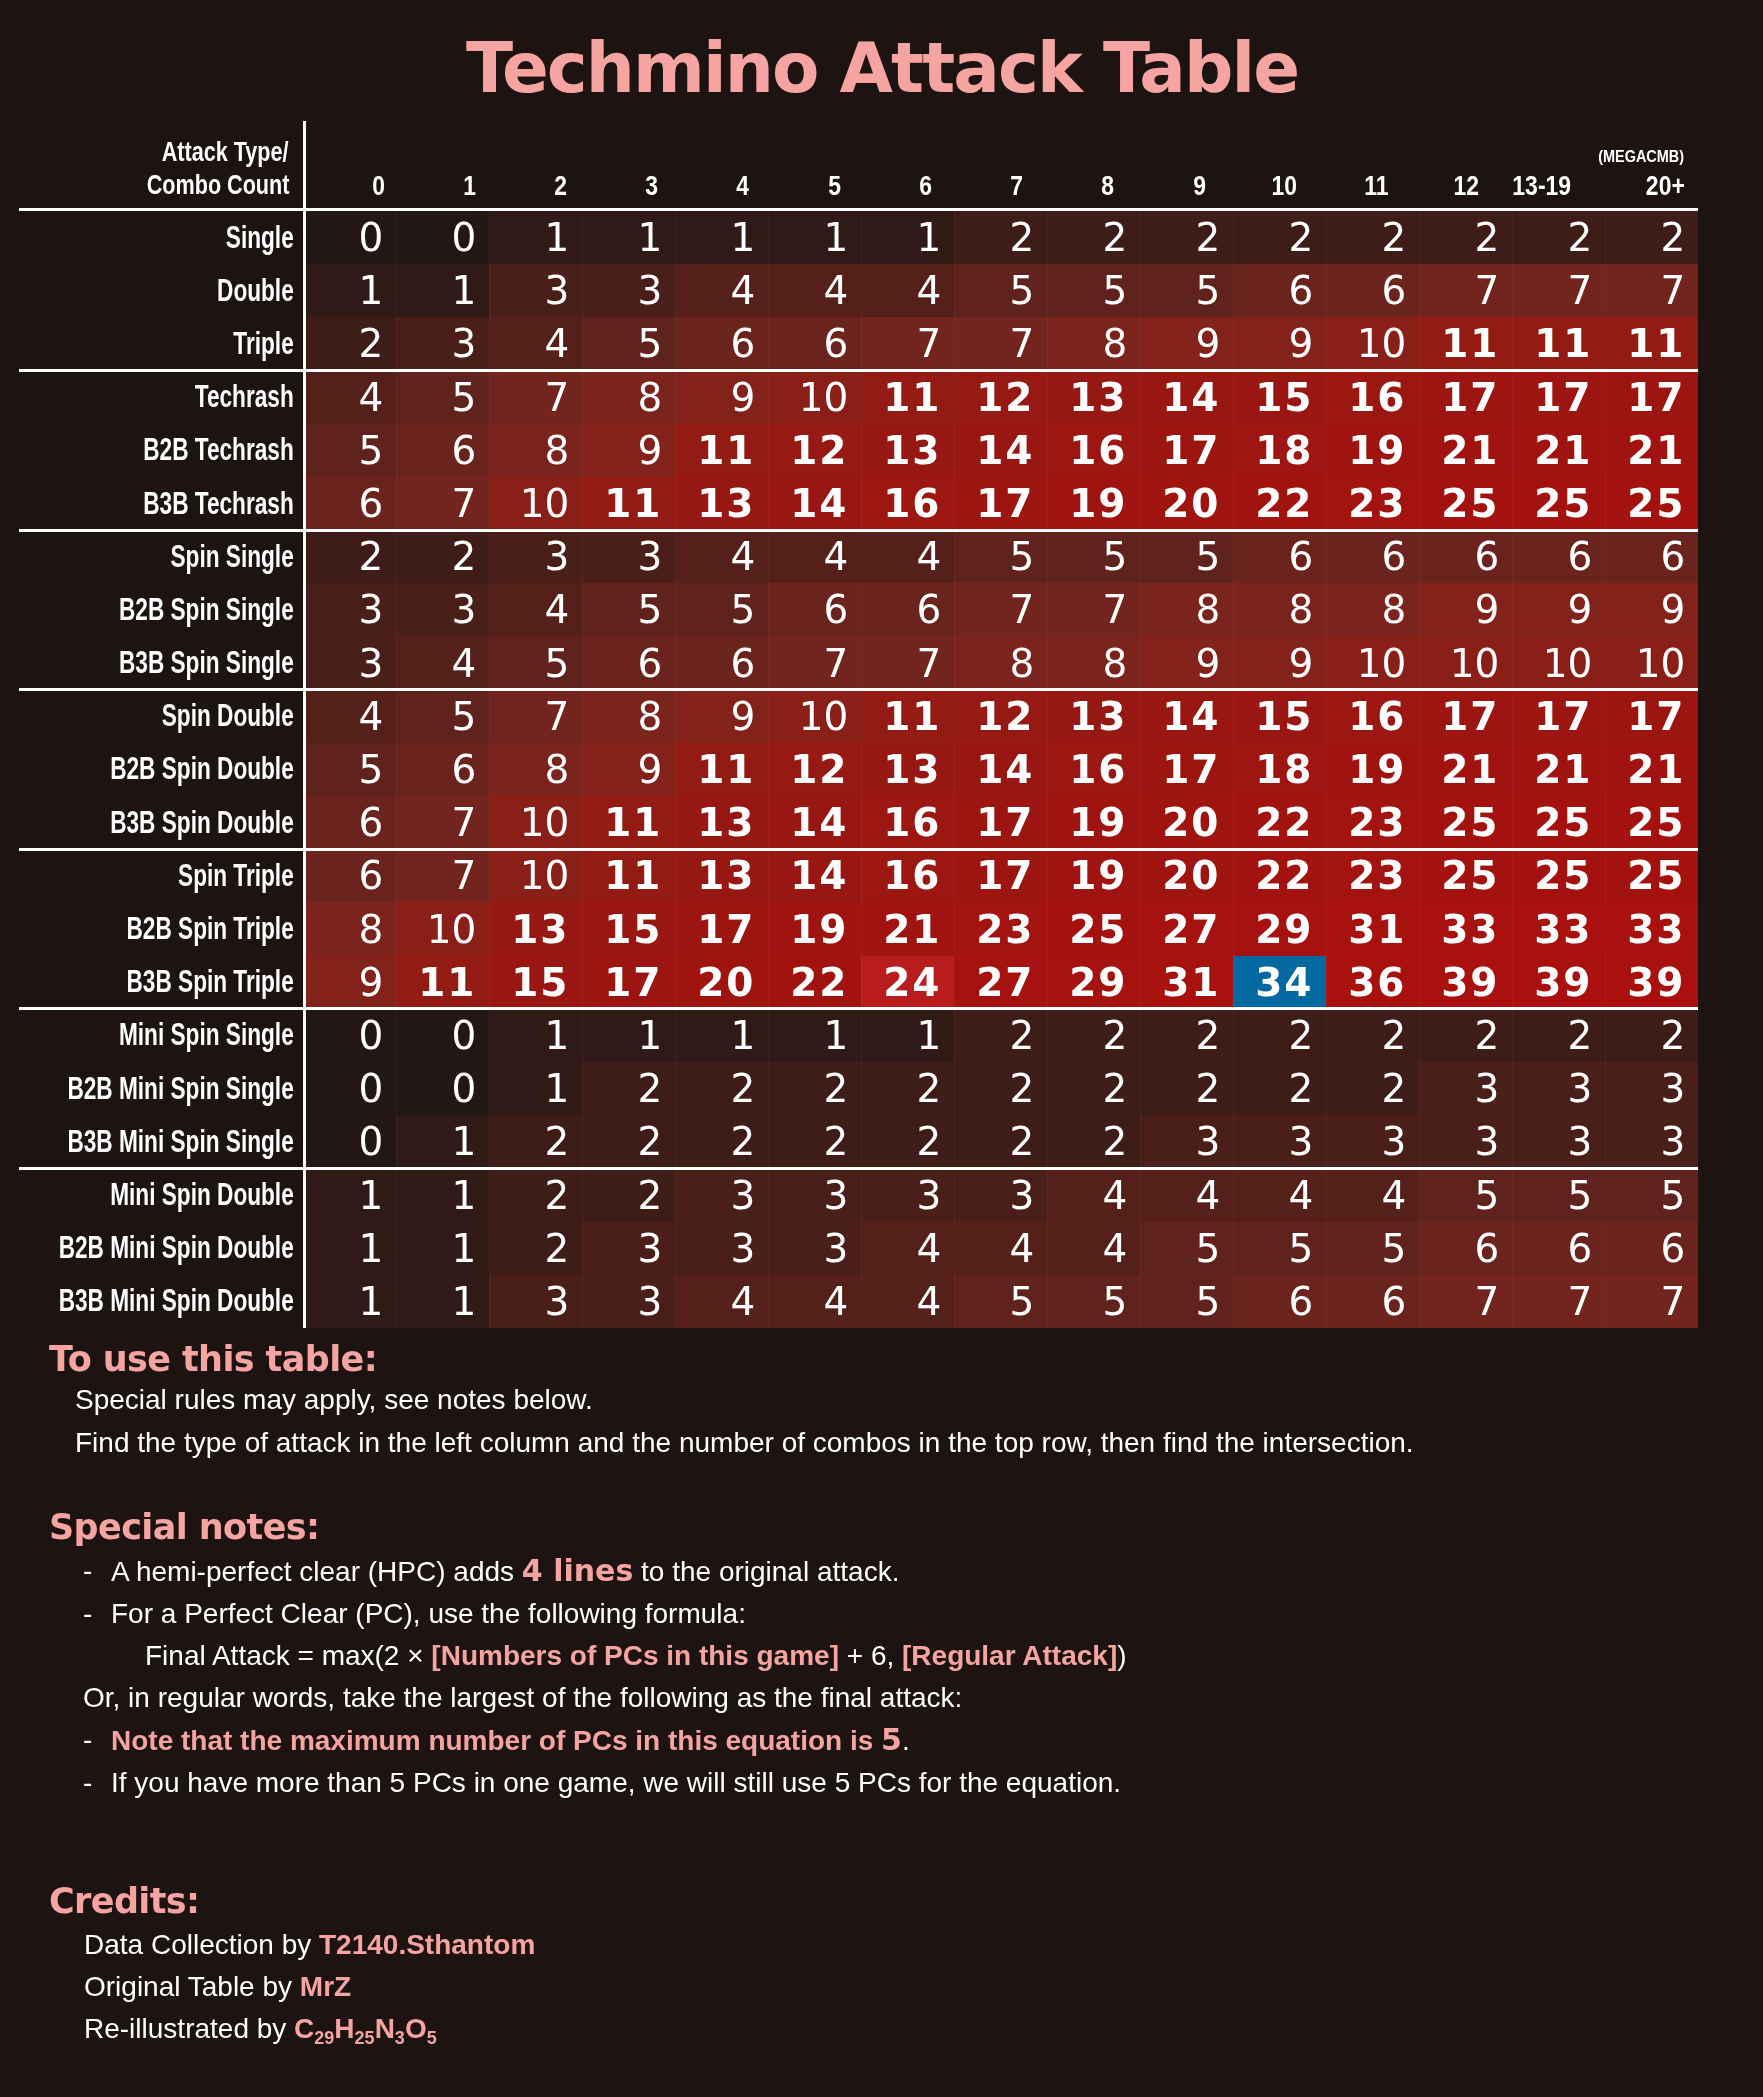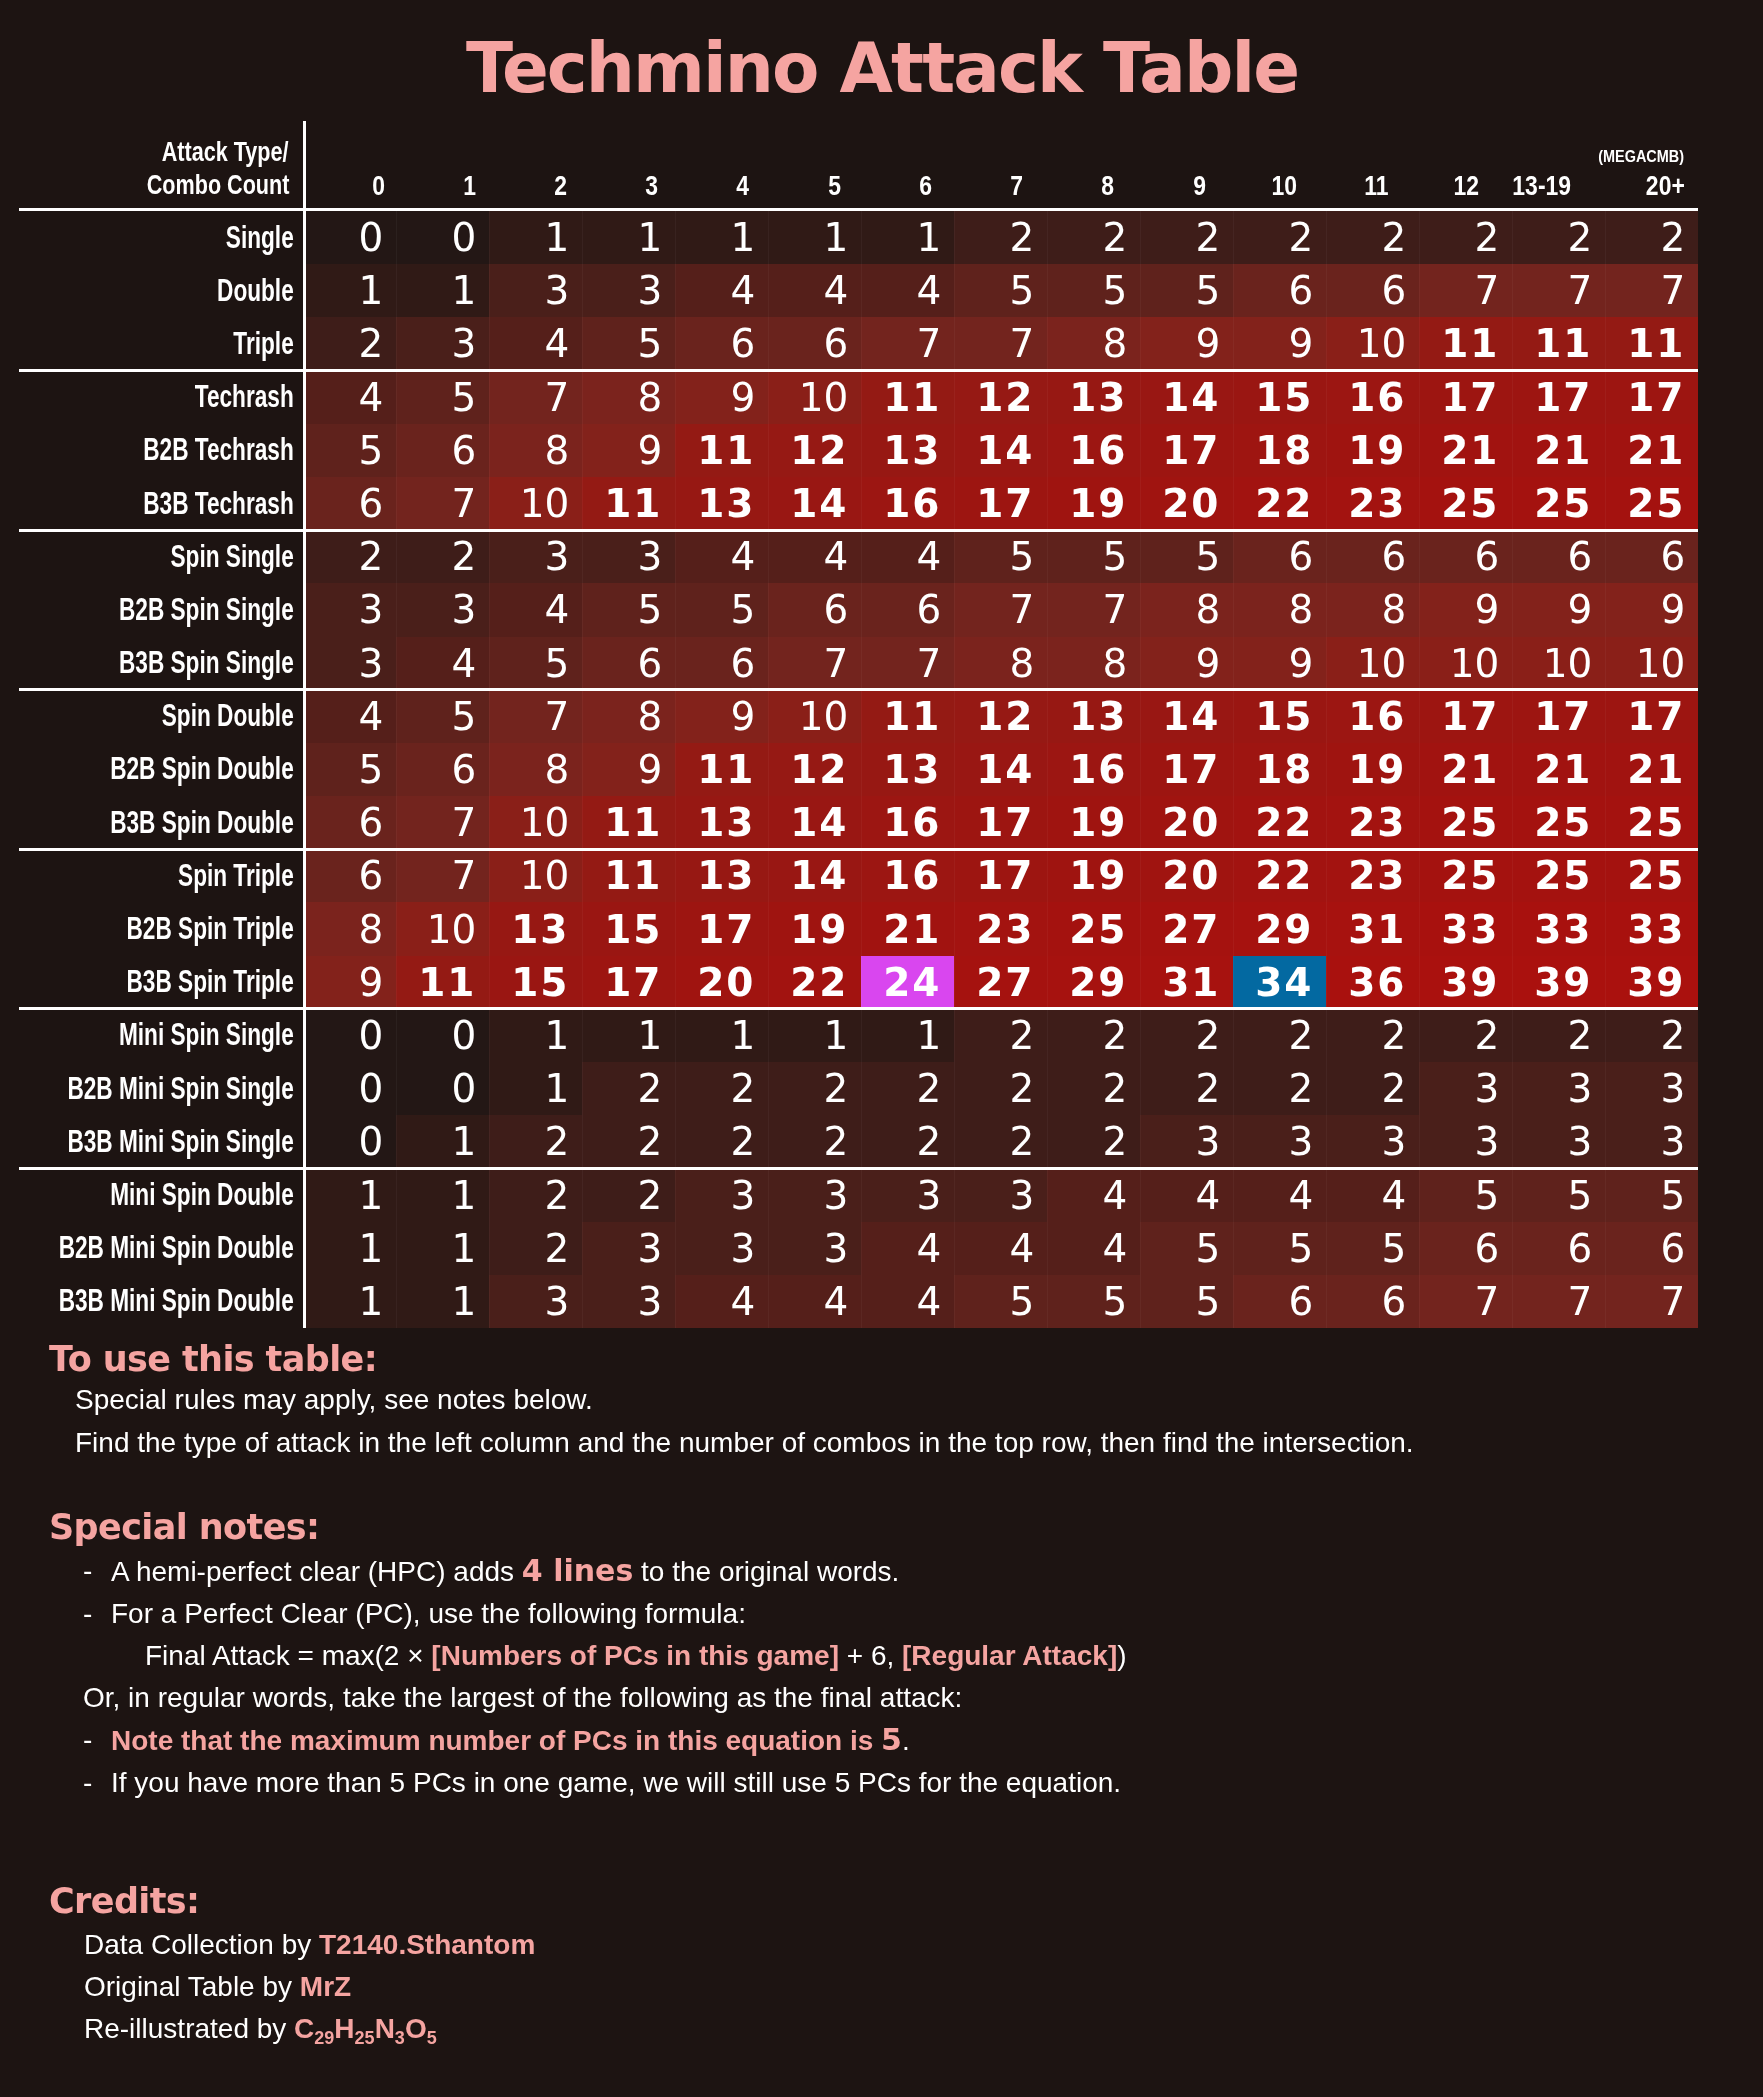--- a/index.html
+++ b/index.html
@@ -395,21 +395,21 @@
           <div class="cell bold" style="background: rgb(168, 17, 14);">33</div>
         </div>
         <div class="trow">
           <div class="rlabel">B3B Spin Triple</div>
           <div class="cell" style="background: rgb(131, 34, 27);">9</div>
           <div class="cell bold" style="background: rgb(148, 26, 20);">11</div>
           <div class="cell bold" style="background: rgb(154, 22, 18);">15</div>
           <div class="cell bold" style="background: rgb(157, 21, 17);">17</div>
           <div class="cell bold" style="background: rgb(160, 20, 16);">20</div>
           <div class="cell bold" style="background: rgb(162, 19, 16);">22</div>
-          <div class="cell bold" style="background: #d946ef;">24</div>
+          <div class="cell bold" style="background: #b91c1c;">24</div>
           <div class="cell bold" style="background: rgb(165, 18, 15);">27</div>
           <div class="cell bold" style="background: rgb(166, 18, 15);">29</div>
           <div class="cell bold" style="background: rgb(167, 18, 15);">31</div>
           <div class="cell bold" style="background: #0369a1;">34</div>
           <div class="cell bold" style="background: rgb(169, 17, 14);">36</div>
           <div class="cell bold" style="background: rgb(170, 17, 14);">39</div>
           <div class="cell bold" style="background: rgb(170, 17, 14);">39</div>
           <div class="cell bold" style="background: rgb(170, 17, 14);">39</div>
         </div>
         <div class="trow">
@@ -532,21 +532,21 @@
   <div class="sec-head" style="top:1340px;">To use this table:</div>
   <div class="howto-lines">
     <p>Special rules may apply, see notes below.</p>
     <p>Find the type of attack in the left column and the number of combos in the top row, then find the intersection.</p>
   </div>
 
   <div class="sec-head" style="top:1508px;">Special notes:</div>
   <div class="note-items">
       <div class="note-item">
         <span class="dash seg-w">-</span>
-        <span><span class="seg-w">A hemi-perfect clear (HPC) adds </span><span class="seg-pbig">4 lines</span><span class="seg-w"> to the original words.</span></span>
+        <span><span class="seg-w">A hemi-perfect clear (HPC) adds </span><span class="seg-pbig">4 lines</span><span class="seg-w"> to the original attack.</span></span>
       </div>
       <div class="note-item">
         <span class="dash seg-w">-</span>
         <span><span class="seg-w">For a Perfect Clear (PC), use the following formula:</span></span>
       </div>
       <div class="note-item indent">
         <span><span class="seg-w">Final Attack = max(2 × </span><span class="seg-pb">[Numbers of PCs in this game]</span><span class="seg-w"> + 6, </span><span class="seg-pb">[Regular Attack]</span><span class="seg-w">)</span></span>
       </div>
       <div class="note-item">
         <span><span class="seg-w">Or, in regular words, take the largest of the following as the final attack:</span></span>

